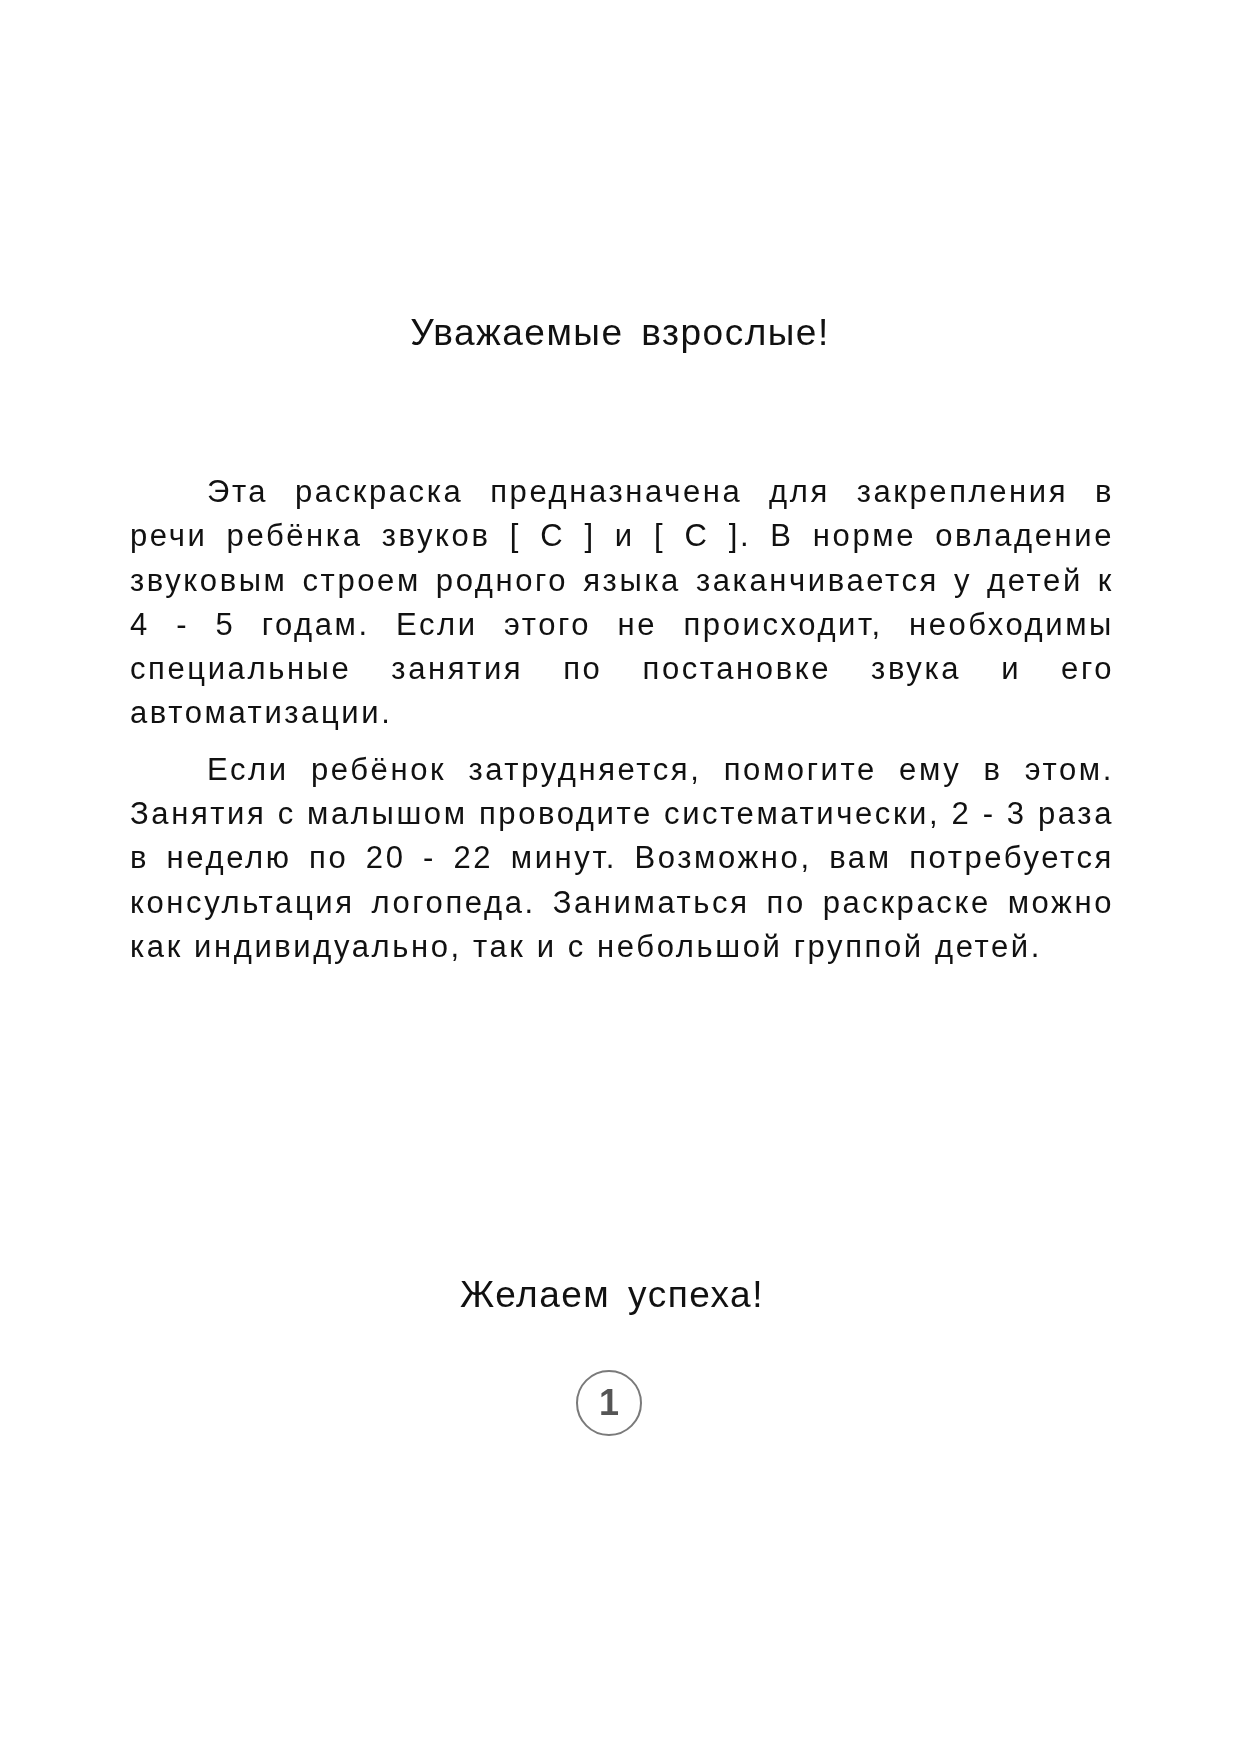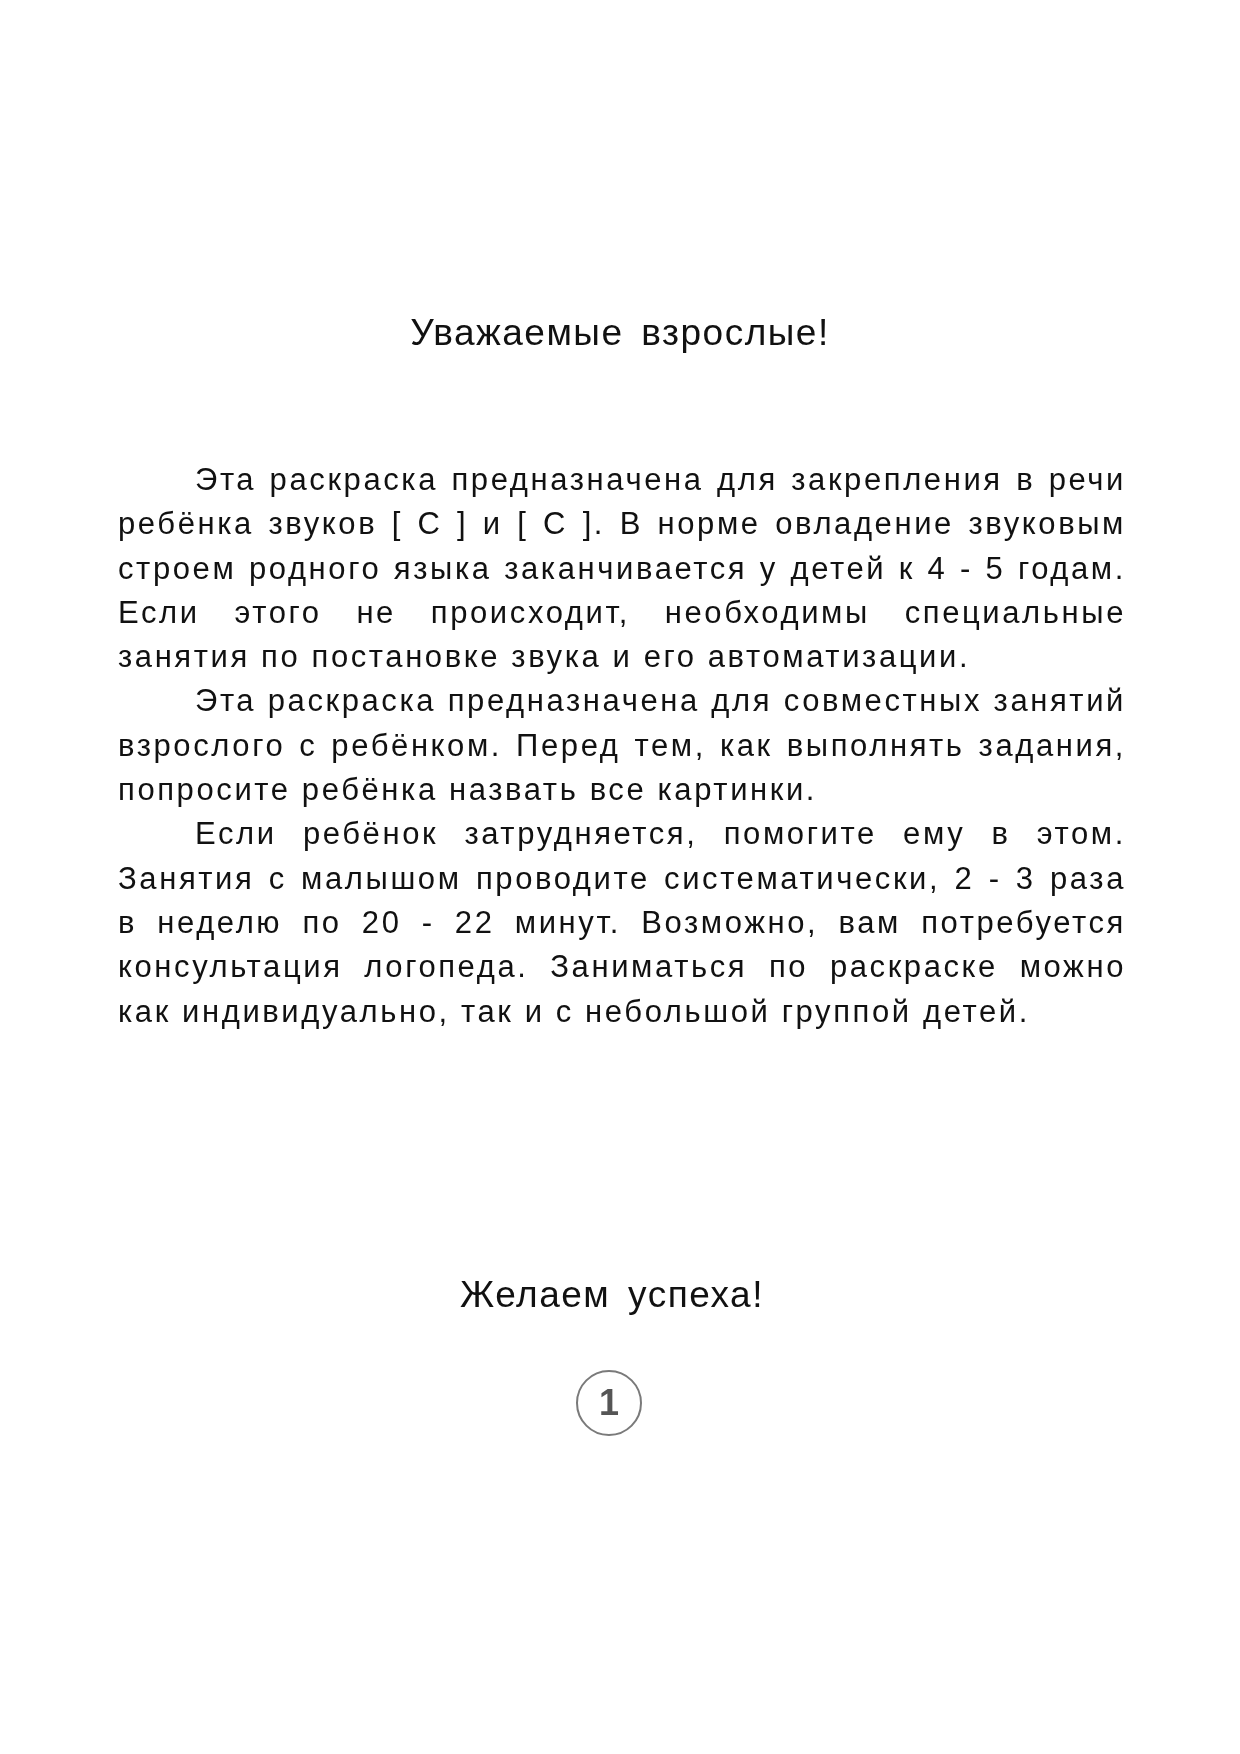--- a/index.html
+++ b/index.html
@@ -41,21 +41,21 @@
       position: absolute;
       left: 118px;
       top: 458px;
       width: 1008px;
       font-size: 31px;
       line-height: 44.3px;
       letter-spacing: 2.6px;
       color: #111;
     }
     .body-text p {
-      margin: 0;
+      margin: 12px;
       text-align: justify;
       text-indent: 77px;
       transform-origin: left top;
     }
     .pnum {
       position: absolute;
       left: 576px;
       top: 1370px;
       width: 62px;
       height: 62px;
@@ -72,21 +72,20 @@
   </style>
 </head>
 <body>
 
 <div class="page">
 
   <h1 class="heading top">Уважаемые взрослые!</h1>
 
   <div class="body-text">
     <p>Эта раскраска предназначена для закрепления в речи ребёнка звуков [ С ] и [ С ]. В норме овладение звуковым строем родного языка заканчивается у детей к 4 - 5 годам. Если этого не происходит, необходимы специальные занятия по постановке звука и его автоматизации.</p>
-    <p>Эта раскраска предназначена для совместных занятий взрослого с ребёнком. Перед тем, как выполнять задания, попросите ребёнка назвать все картинки.</p>
     <p>Если ребёнок затрудняется, помогите ему в этом. Занятия с малышом проводите систематически, 2 - 3 раза в неделю по 20 - 22 минут. Возможно, вам потребуется консультация логопеда. Заниматься по раскраске можно как индивидуально, так и с небольшой группой детей.</p>
   </div>
 
   <h2 class="heading bottom">Желаем успеха!</h2>
 
   <div class="pnum">
     <span>1</span>
   </div>
 
 </div>

